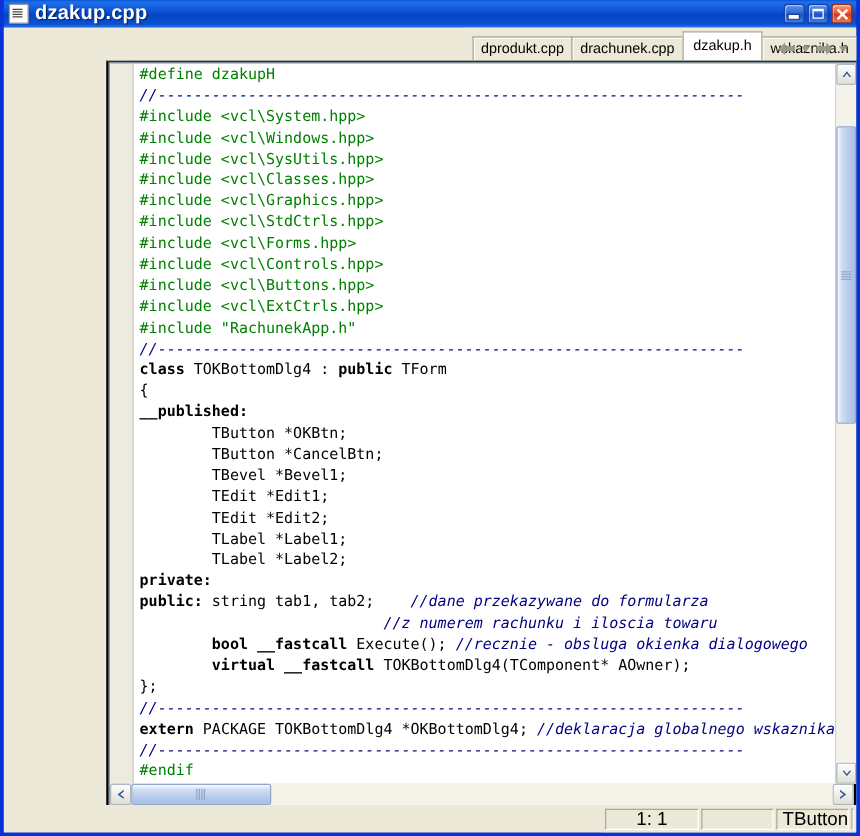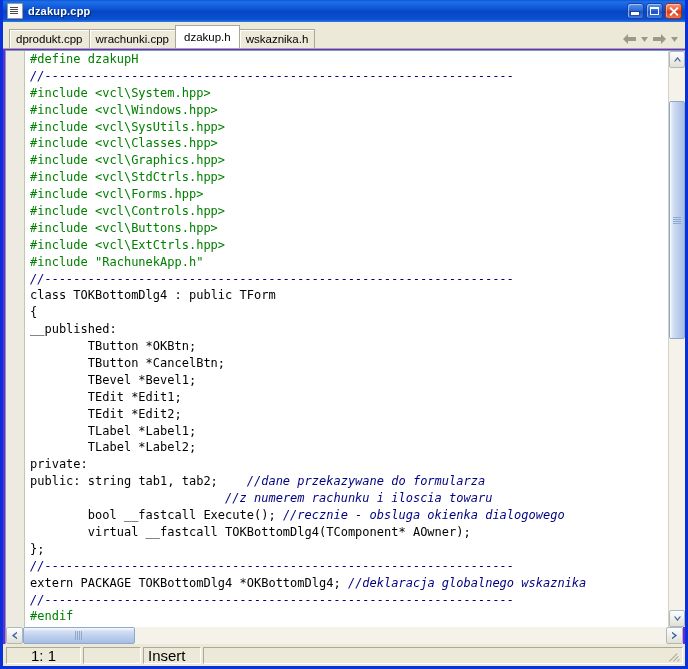--- a/index.html
+++ b/index.html
@@ -33,21 +33,21 @@
     background:#ffffff;border:1px solid #9a9a9a;
     position:relative;margin-right:5px;
     border-radius:1px;
   }
   .title-icon:before{
     content:"";position:absolute;left:2px;top:3px;width:8px;height:1px;
     background:#4a4a4a;
     box-shadow:0 2px 0 #4a4a4a,0 4px 0 #4a4a4a,0 6px 0 #4a4a4a;
   }
   .title-text{
-    color:#ffffff;font-size:11px;font-weight:bold;
+    color:#ffffff;font-size:16px;font-weight:bold;
     text-shadow:1px 1px 1px rgba(0,0,0,.55);
     letter-spacing:0.2px;white-space:nowrap;
     flex:1 1 auto;
   }
   .title-buttons{display:flex;gap:2px;align-items:center;margin-right:1px;}
   .tbtn{
     width:17px;height:16px;
     border:1px solid #1A3FA8;
     border-radius:3px;
     position:relative;
@@ -74,20 +74,21 @@
   .tbtn.close .g:before{transform:rotate(45deg);}
   .tbtn.close .g:after{transform:rotate(-45deg);}
 
   
   .client{
     flex:1 1 auto;
     background:#ECE9D8;
     display:flex;flex-direction:column;
     overflow:hidden;
     position:relative;
+    align-items:flex-end;
   }
 
   
   .tabstrip{
     flex:0 0 26px;height:26px;
     background:#ECE9D8;
     display:flex;align-items:flex-end;
     padding-left:6px;
     position:relative;
     box-sizing:border-box;
@@ -116,21 +117,21 @@
   .tabnav{
     position:absolute;right:6px;bottom:3px;
     display:flex;align-items:center;gap:3px;
   }
   .tabnav svg{display:block;}
 
   
   .editor-wrap{
     flex:1 1 auto;
     display:flex;flex-direction:column;
-    background:#6d28d9;
+    background:#000000;
     border-top:1px solid #ACA899;
     box-sizing:border-box;
     overflow:hidden;
     padding:1px 0 0 2px;
   }
   .editor-row{
     flex:1 1 auto;display:flex;min-height:0;
     border-left:1px solid #7F9DB9;
     border-top:1px solid #7F9DB9;
     background:#fff;
@@ -149,21 +150,21 @@
   }
   .code pre{
     margin:0;
     font-family:"DejaVu Sans Mono","Liberation Mono",monospace;
     font-size:12px;
     line-height:16.9px;
     white-space:pre;
     color:#000;
   }
   .ln{display:block;height:16.9px;}
-  .kw{font-weight:normal;color:#000;}
+  .kw{font-weight:bold;color:#000;}
   .pp{color:#008000;}
   .cm{color:#000080;font-style:italic;}
   .pl{color:#000;}
 
   
   .vsb{
     flex:0 0 17px;width:17px;
     background:#F1EFE2;
     border-left:1px solid #D6D2C2;
     display:flex;flex-direction:column;
@@ -258,21 +259,21 @@
       <div class="tbtn close">
           <span class="g"></span>
         </div>
     </div>
   </div>
 
   <div class="client">
 
     <div class="tabstrip">
       <div class="tab">dprodukt.cpp</div>
-      <div class="tab">wrachunki.cpp</div>
+      <div class="tab">drachunek.cpp</div>
       <div class="tab active">dzakup.h</div>
       <div class="tab">wskaznika.h</div>
 
       <div class="tabnav">
         <span>
           <svg width="15" height="12" viewBox="0 0 15 12">
               <path d="M6 1 L6 4 L14 4 L14 8 L6 8 L6 11 L1 6 Z" fill="#9a9a8c"></path>
             </svg>
         </span>
         <span>
@@ -341,21 +342,21 @@
           <svg width="7" height="9" viewBox="0 0 7 9">
               <path d="M1 0.8 L1 2.2 L3.8 4.5 L1 6.8 L1 8.2 L6 4.5 Z" fill="#2B5BA8"></path>
             </svg>
         </div>
       </div>
     </div>
 
     <div class="statusbar">
       <div class="sp pos">1: 1</div>
       <div class="sp modified"></div>
-      <div class="sp mode">Insert</div>
+      <div class="sp mode">TButton</div>
       <div class="sp rest">
         <span></span>
         <span class="grip-corner">
           <i style="width:11px;left:0;top:11px;transform:rotate(-45deg);"></i>
           <i style="width:7px;left:4px;top:11px;transform:rotate(-45deg);"></i>
           <i style="width:3px;left:8px;top:11px;transform:rotate(-45deg);"></i>
         </span>
       </div>
     </div>
 

